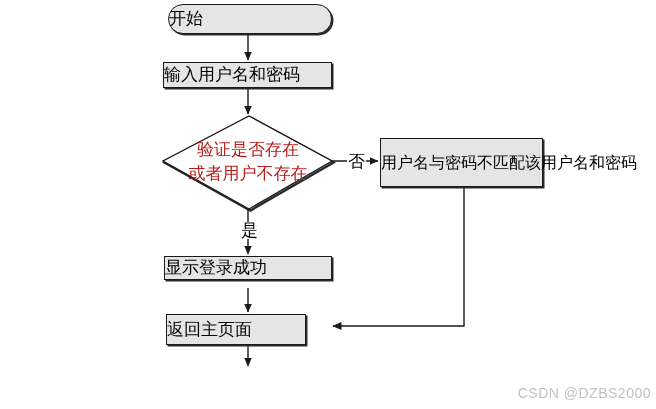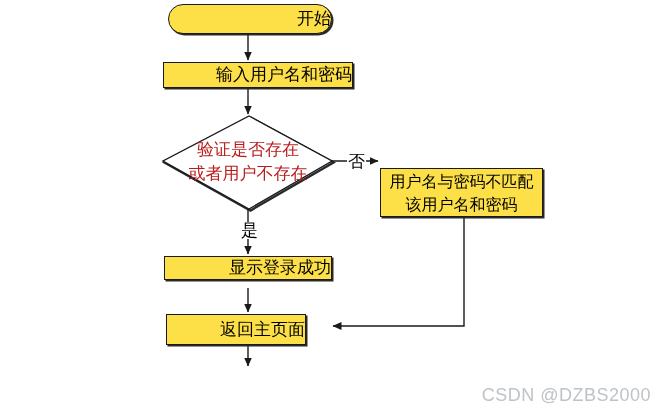--- a/index.html
+++ b/index.html
@@ -14,36 +14,36 @@
     left: 0; top: 0;
     width: 656px; height: 409px;
     background: #ffffff;
   }
   svg.edges {
     position: absolute;
     left: 0; top: 0;
   }
   .node {
     position: absolute;
-    background: #fde047;
+    background: #e5e5e5;
     border: 1.4px solid #1a1a1a;
     color: #000000;
     font-size: 17px;
     display: flex;
     align-items: center;
-    justify-content: flex-end;
+    justify-content: flex-start;
     text-align: center;
     box-shadow: 1.5px 1.5px 0 0 #2a2a2a;
     line-height: 1.25;
     white-space: nowrap;
   }
   .terminator { border-radius: 16px; }
   .node.start   { left: 168px; top: 4px;   width: 164px; height: 30px; }
-  .node.input   { left: 163px; top: 62px;  width: 190px; height: 26px; }
-  .node.error   { left: 380px; top: 138px; width: 163px; height: 49px; font-size: 16px; flex-direction: column; line-height: 23px; margin-top: 30px; }
+  .node.input   { left: 163px; top: 62px;  width: 169px; height: 26px; }
+  .node.error   { left: 380px; top: 138px; width: 163px; height: 49px; font-size: 16px; flex-direction: row; line-height: 23px; }
   .node.success { left: 164px; top: 256px; width: 168px; height: 24px; }
   .node.retmain { left: 166px; top: 314px; width: 140px; height: 31px; }
   .node.end     { left: 166px; top: 368px; width: 164px; height: 31px; }
   .decision-text {
     position: absolute;
     left: 170px; top: 138px;
     width: 156px;
     text-align: center;
     font-size: 17px;
     line-height: 24px;
@@ -56,21 +56,21 @@
     background: #ffffff;
     padding: 0 1px;
     line-height: 1;
   }
   .edge-label.no  { left: 347px; top: 153px; }
   .edge-label.yes { left: 240px; top: 222px; }
   .watermark {
     position: absolute;
     right: 5px; top: 385px;
     font-family: "Liberation Sans", sans-serif;
-    font-size: 18px;
+    font-size: 14px;
     color: #bfc3c7;
     letter-spacing: 0.5px;
   }
 </style>
 </head>
 <body>
 
 <div id="stage">
 
   <svg class="edges" width="656" height="409" viewBox="0 0 656 409">

